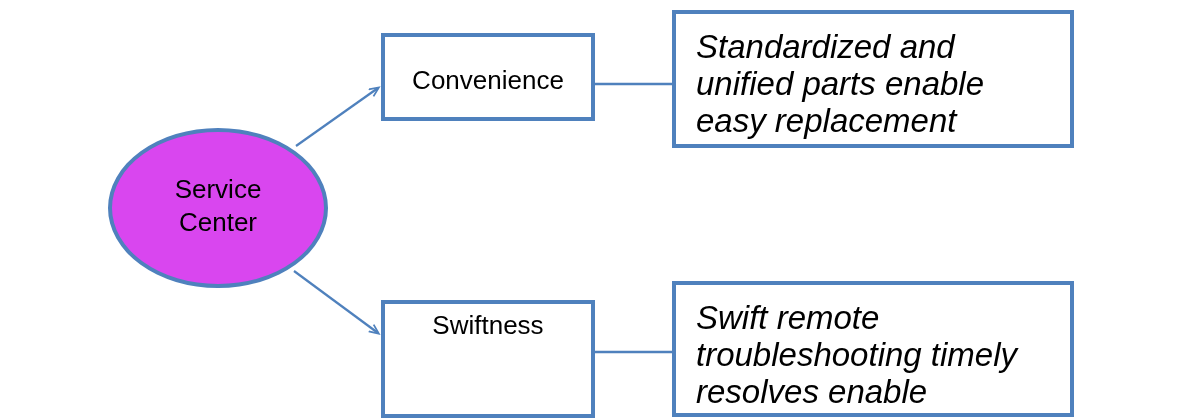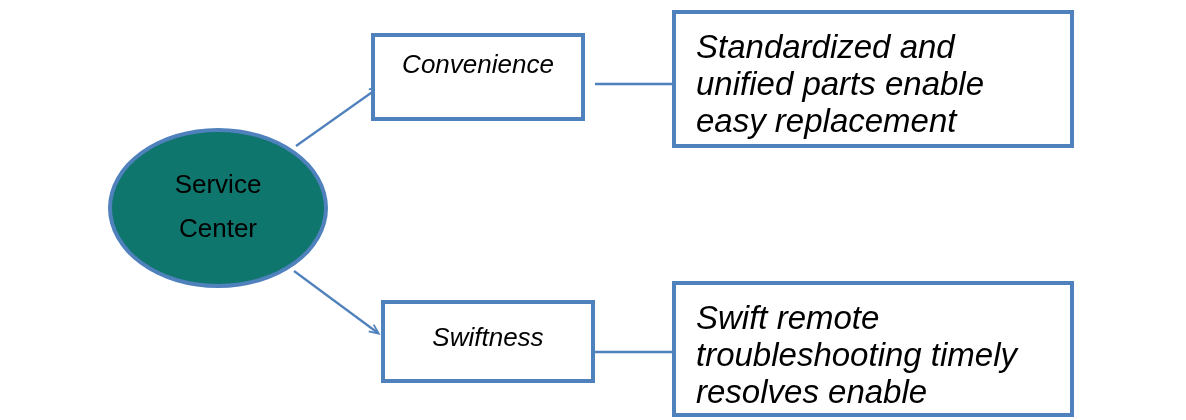--- a/index.html
+++ b/index.html
@@ -30,28 +30,28 @@
   
   .node-ellipse {
     position: absolute;
     left: 108px;
     top: 128px;
     width: 220px;
     height: 160px;
     box-sizing: border-box;
     border: 4px solid #4F81BD;
     border-radius: 50%;
-    background: #0f766e;
+    background: #d946ef;
     display: flex;
     align-items: center;
     justify-content: center;
     text-align: center;
     color: #000000;
     font-size: 26px;
-    line-height: 44px;
+    line-height: 33px;
   }
   .node-ellipse .label-text {
     display: block;
     white-space: pre-line;
     position: relative;
     top: -2px;
   }
 
   
   .node-box {
@@ -62,34 +62,32 @@
     color: #000000;
     font-size: 26px;
     line-height: 34px;
     text-align: center;
   }
   .node-box .label-text {
     display: block;
     width: 100%;
   }
   #box-convenience {
-    left: 371px;
+    left: 381px;
     top: 33px;
     width: 214px;
     height: 88px;
-    padding-top: 10px;
-    font-style: italic;
+    padding-top: 26px;
   }
   #box-swiftness {
     left: 381px;
     top: 300px;
     width: 214px;
-    height: 83px;
-    padding-top: 16px;
-    font-style: italic;
+    height: 118px;
+    padding-top: 4px;
   }
 
   
   .node-textbox {
     position: absolute;
     box-sizing: border-box;
     border: 4px solid #4F81BD;
     background: #ffffff;
     color: #000000;
     font-size: 33px;

